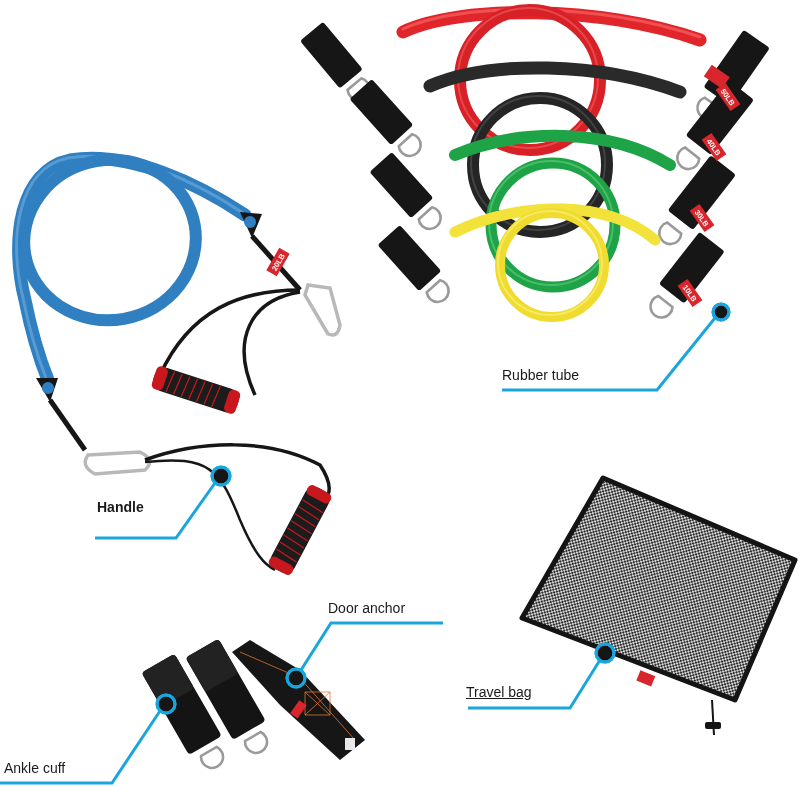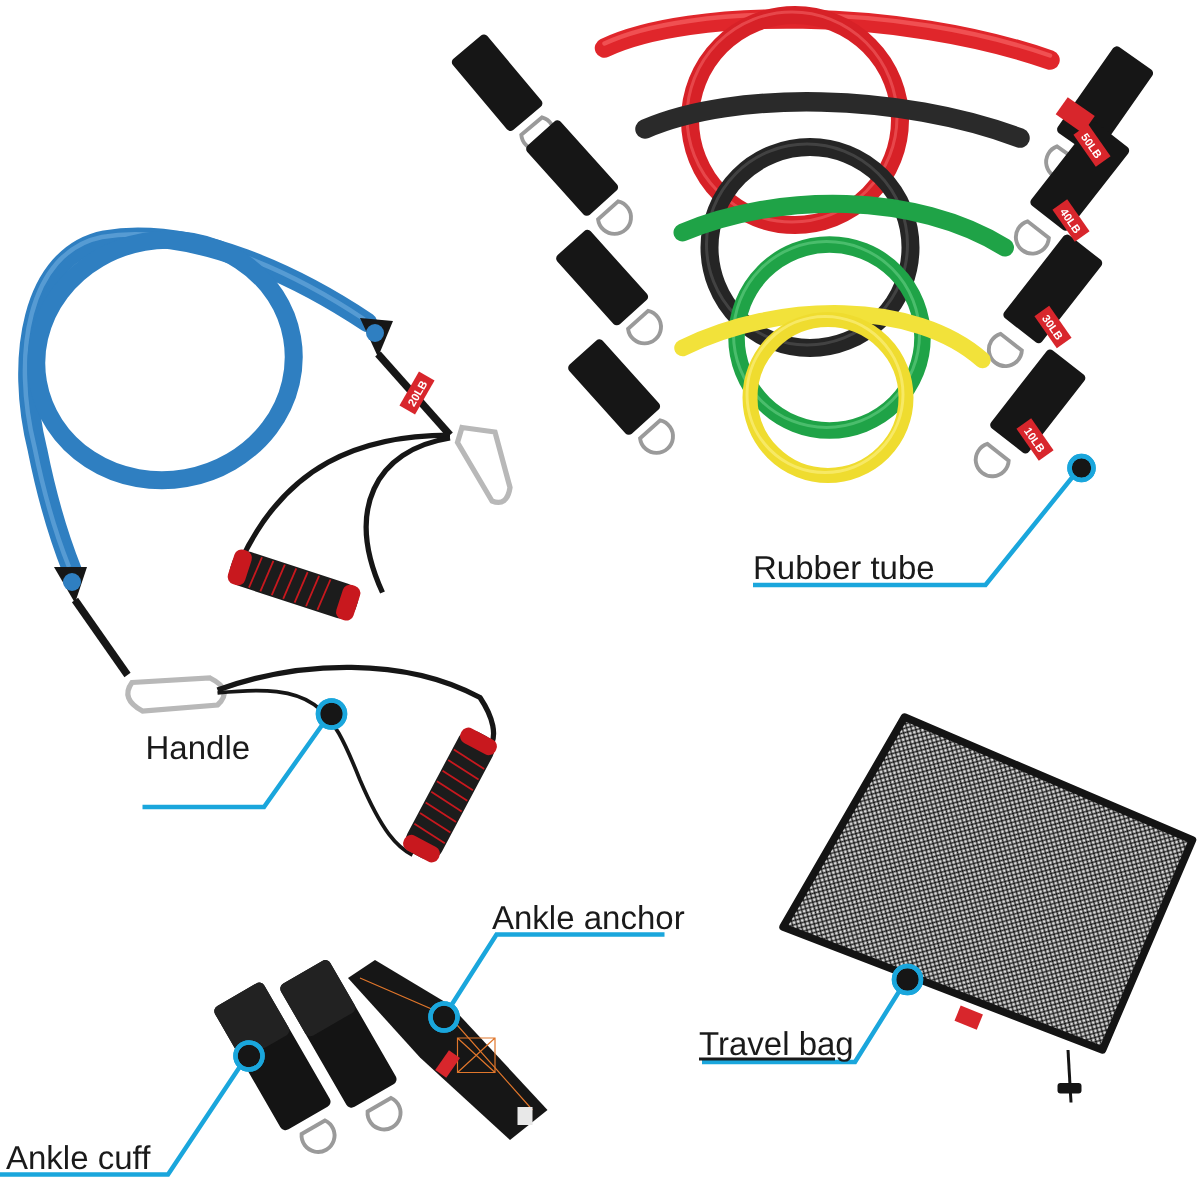--- a/index.html
+++ b/index.html
@@ -1,18 +1,18 @@
 <!DOCTYPE html>
 <html><head>
 <meta charset="utf-8">
 <style>
   html, body { margin: 0; padding: 0; background: #ffffff; }
   body { width: 800px; height: 787px; overflow: hidden; position: relative; font-family: "Liberation Sans", sans-serif; }
   #scene { position: absolute; left: 0; top: 0; width: 800px; height: 787px; }
-  .label { position: absolute; font-family: "Liberation Sans", sans-serif; font-size: 22px; color: #1a1a1a; white-space: nowrap; line-height: 1; }
+  .label { position: absolute; font-family: "Liberation Sans", sans-serif; font-size: 14px; color: #1a1a1a; white-space: nowrap; line-height: 1; }
   .tagtext { font-family: "Liberation Sans", sans-serif; font-size: 7.5px; fill: #ffffff; font-weight: bold; }
 </style>
 </head>
 <body>
 
 <svg id="scene" viewBox="0 0 800 787" xmlns="http://www.w3.org/2000/svg">
   <defs>
     <pattern id="mesh" width="4" height="4" patternUnits="userSpaceOnUse" patternTransform="rotate(30)">
       <rect width="4" height="4" fill="#d9d9d9"></rect>
       <path d="M0 0 L4 4 M4 0 L0 4" stroke="#1a1a1a" stroke-width="0.9"></path>
@@ -220,16 +220,16 @@
 
     <g>
       <circle cx="605" cy="653" r="9" fill="#161616"></circle>
       <circle cx="605" cy="653" r="9"></circle>
       <polyline points="600,660 570,708 468,708"></polyline>
     </g>
   </g>
 </svg>
 
 <div class="label" style="left:502px; top:368px;">Rubber tube</div>
-<div class="label" style="left:97px; top:488px;">Handle</div>
-<div class="label" style="left:328px; top:601px;">Ankle anchor</div>
+<div class="label" style="left:97px; top:500px;font-weight:bold;">Handle</div>
+<div class="label" style="left:328px; top:601px;">Door anchor</div>
 <div class="label" style="left:4px; top:761px;">Ankle cuff</div>
 <div class="label" style="left:466px; top:685px;text-decoration:underline;">Travel bag</div>
 
 </body></html>

